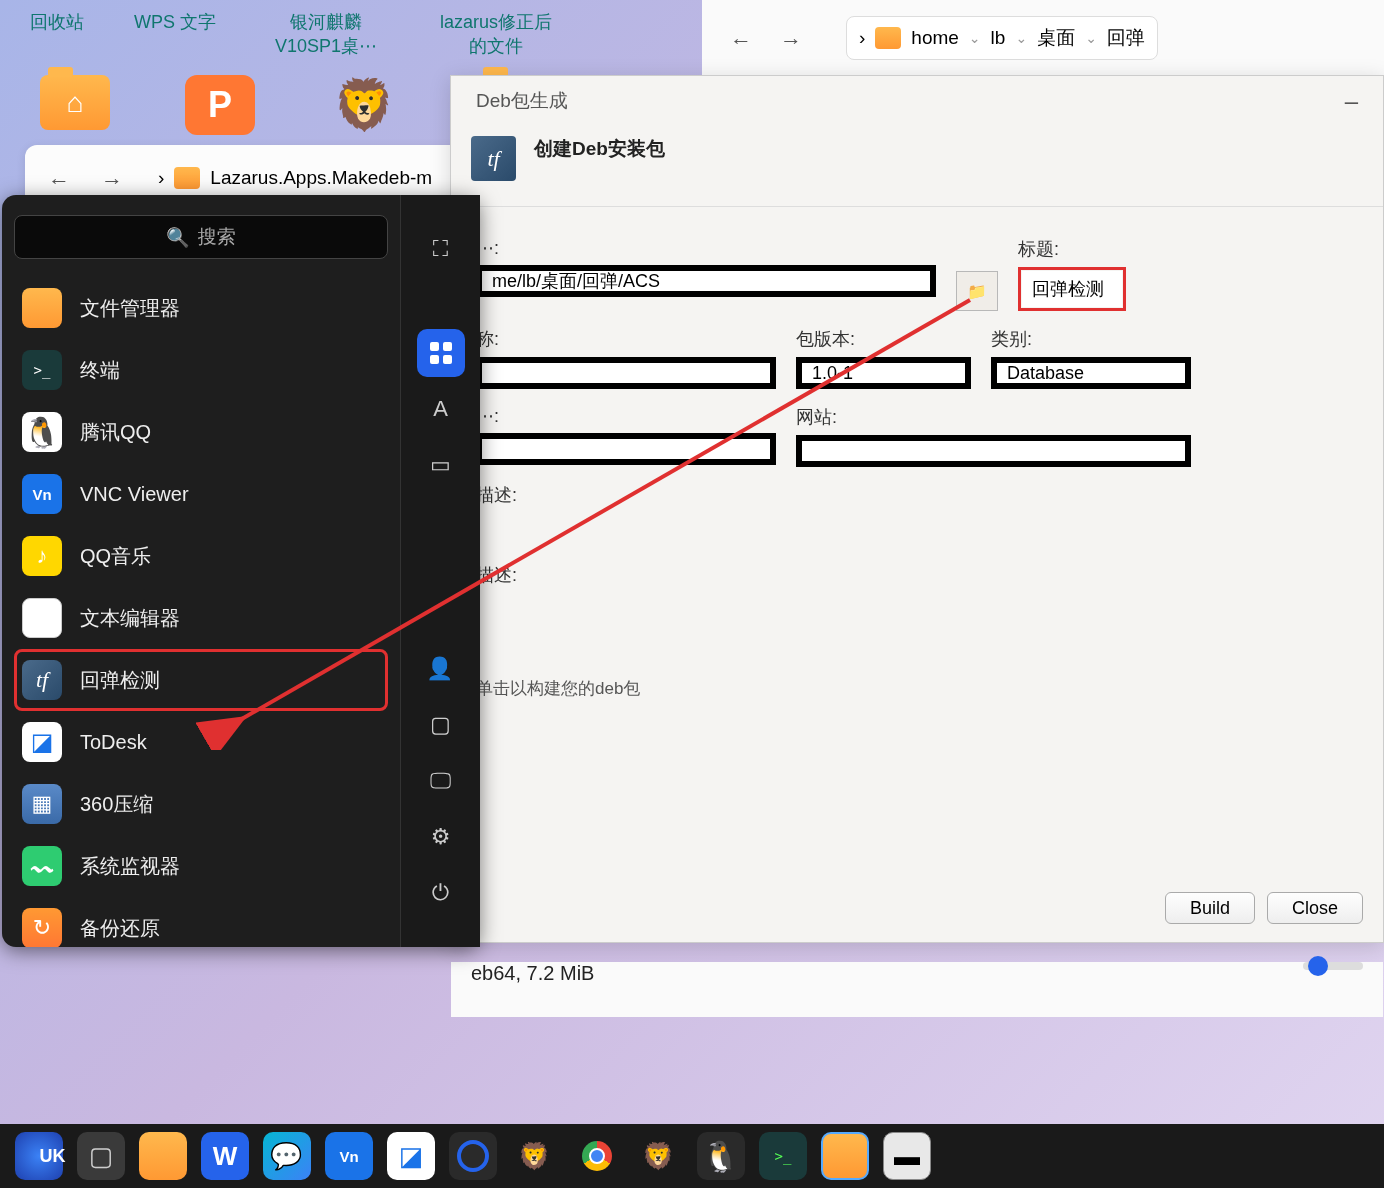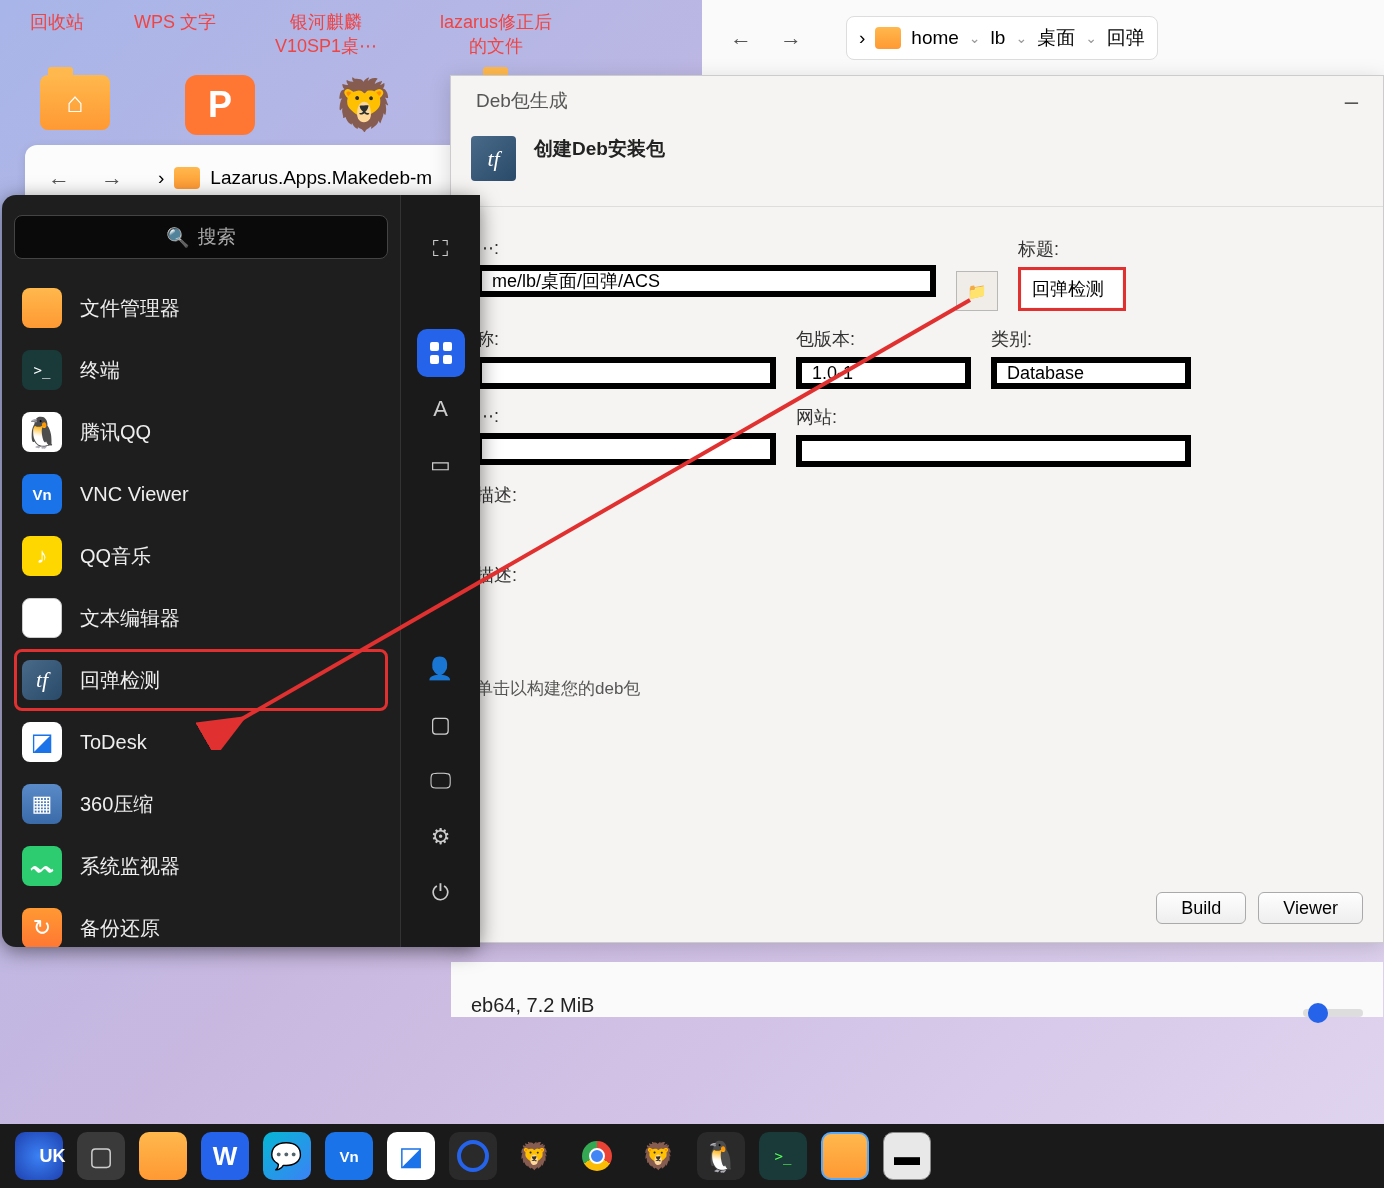--- a/index.html
+++ b/index.html
@@ -7,21 +7,21 @@
   font-family: "Microsoft YaHei", sans-serif;
   width: 1384px;
   height: 1188px;
   background: linear-gradient(135deg, #a8b5e8 0%, #c9b8e0 50%, #e0d5f0 100%);
   position: relative;
   overflow: hidden;
 }
 
 
 .desktop-icons { position: absolute; top: 10px; left: 30px; display: flex; gap: 50px; }
-.desktop-icons .icon-label { color: #ef4444; font-size: 18px; text-align: center; }
+.desktop-icons .icon-label { color: #0f766e; font-size: 18px; text-align: center; }
 .desktop-icons .icon-label.two-line { width: 120px; }
 .desktop-row2 { position: absolute; top: 75px; left: 40px; display: flex; gap: 75px; }
 .folder-icon { width: 70px; height: 55px; background: linear-gradient(180deg,#ffb84d,#ff9933); border-radius: 8px; position: relative; }
 .folder-icon::before { content:''; position:absolute; top:-8px; left:8px; width:25px; height:10px; background:#ffb84d; border-radius:3px; }
 .home-icon { color:#fff; font-size:28px; position:absolute; left:50%; top:50%; transform:translate(-50%,-50%); }
 .wps-slide { width:70px; height:60px; background:#ff7733; border-radius:12px; display:flex; align-items:center; justify-content:center; color:#fff; font-size:36px; font-weight:bold; }
 .lion-icon { width:70px; height:60px; display:flex; align-items:center; justify-content:center; font-size:50px; }
 
 
 .fm-window { position:absolute; top:145px; left:25px; width:670px; height:65px; background:#fcfcfc; border-radius:12px 12px 0 0; display:flex; align-items:center; padding:0 15px; gap:15px; box-shadow:0 2px 10px rgba(0,0,0,0.1); }
@@ -81,21 +81,21 @@
 .input-name { width:300px; }
 .input-ver { width:175px; }
 .input-cat { width:200px; }
 .input-author { width:300px; }
 .input-web { width:395px; }
 .browse-btn { width:42px; height:40px; border:1px solid #b8b8b8; background:#f0ede8; display:flex; align-items:center; justify-content:center; cursor:pointer; align-self:flex-end; }
 .section-label { font-size:18px; color:#333; margin:8px 0; }
 .build-hint { font-size:17px; color:#555; margin-top:90px; }
 .deb-footer { position:absolute; bottom:18px; right:20px; display:flex; gap:12px; }
 .btn { height:32px; padding:0 24px; border:1px solid #aaa; background:linear-gradient(180deg,#fefefe,#eee); border-radius:6px; font-size:18px; cursor:pointer; }
-.status-bar { position:absolute; bottom:-75px; left:0; right:0; height:55px; background:#fafafa; display:flex; align-items:flex-end; padding:0 20px; font-size:20px; color:#222; }
+.status-bar { position:absolute; bottom:-75px; left:0; right:0; height:55px; background:#fafafa; display:flex; align-items:flex-start; padding:0 20px; font-size:20px; color:#222; }
 .slider { margin-left:auto; width:60px; height:8px; background:#ddd; border-radius:4px; position:relative; }
 .slider-thumb { position:absolute; left:5px; top:-6px; width:20px; height:20px; background:#2563eb; border-radius:50%; }
 
 
 .arrow-line { position:absolute; z-index:200; pointer-events:none; }
 
 
 .taskbar { position:absolute; bottom:0; left:0; right:0; height:64px; background:#1a1a1a; display:flex; align-items:center; padding:0 15px; gap:14px; z-index:300; }
 .tb-icon { width:48px; height:48px; border-radius:10px; display:flex; align-items:center; justify-content:center; font-size:26px; cursor:pointer; }
 .tb-uk { background:radial-gradient(circle,#3b82f6,#1e40af); color:#fff; font-size:18px; font-weight:bold;padding-left:27px; }
@@ -224,21 +224,21 @@
         <input class="form-input input-web" style="">
       </div>
     </div>
     <div class="section-label">描述:</div>
     <div style="height:40px"></div>
     <div class="section-label">描述:</div>
     <div class="build-hint">单击以构建您的deb包</div>
   </div>
   <div class="deb-footer">
     <button class="btn">Build</button>
-    <button class="btn">Viewer</button>
+    <button class="btn">Close</button>
   </div>
   <div class="status-bar">
     <span>eb64, 7.2 MiB</span>
     <div class="slider">
       <div class="slider-thumb"></div>
     </div>
   </div>
 </div>
 
 <div class="start-menu">

